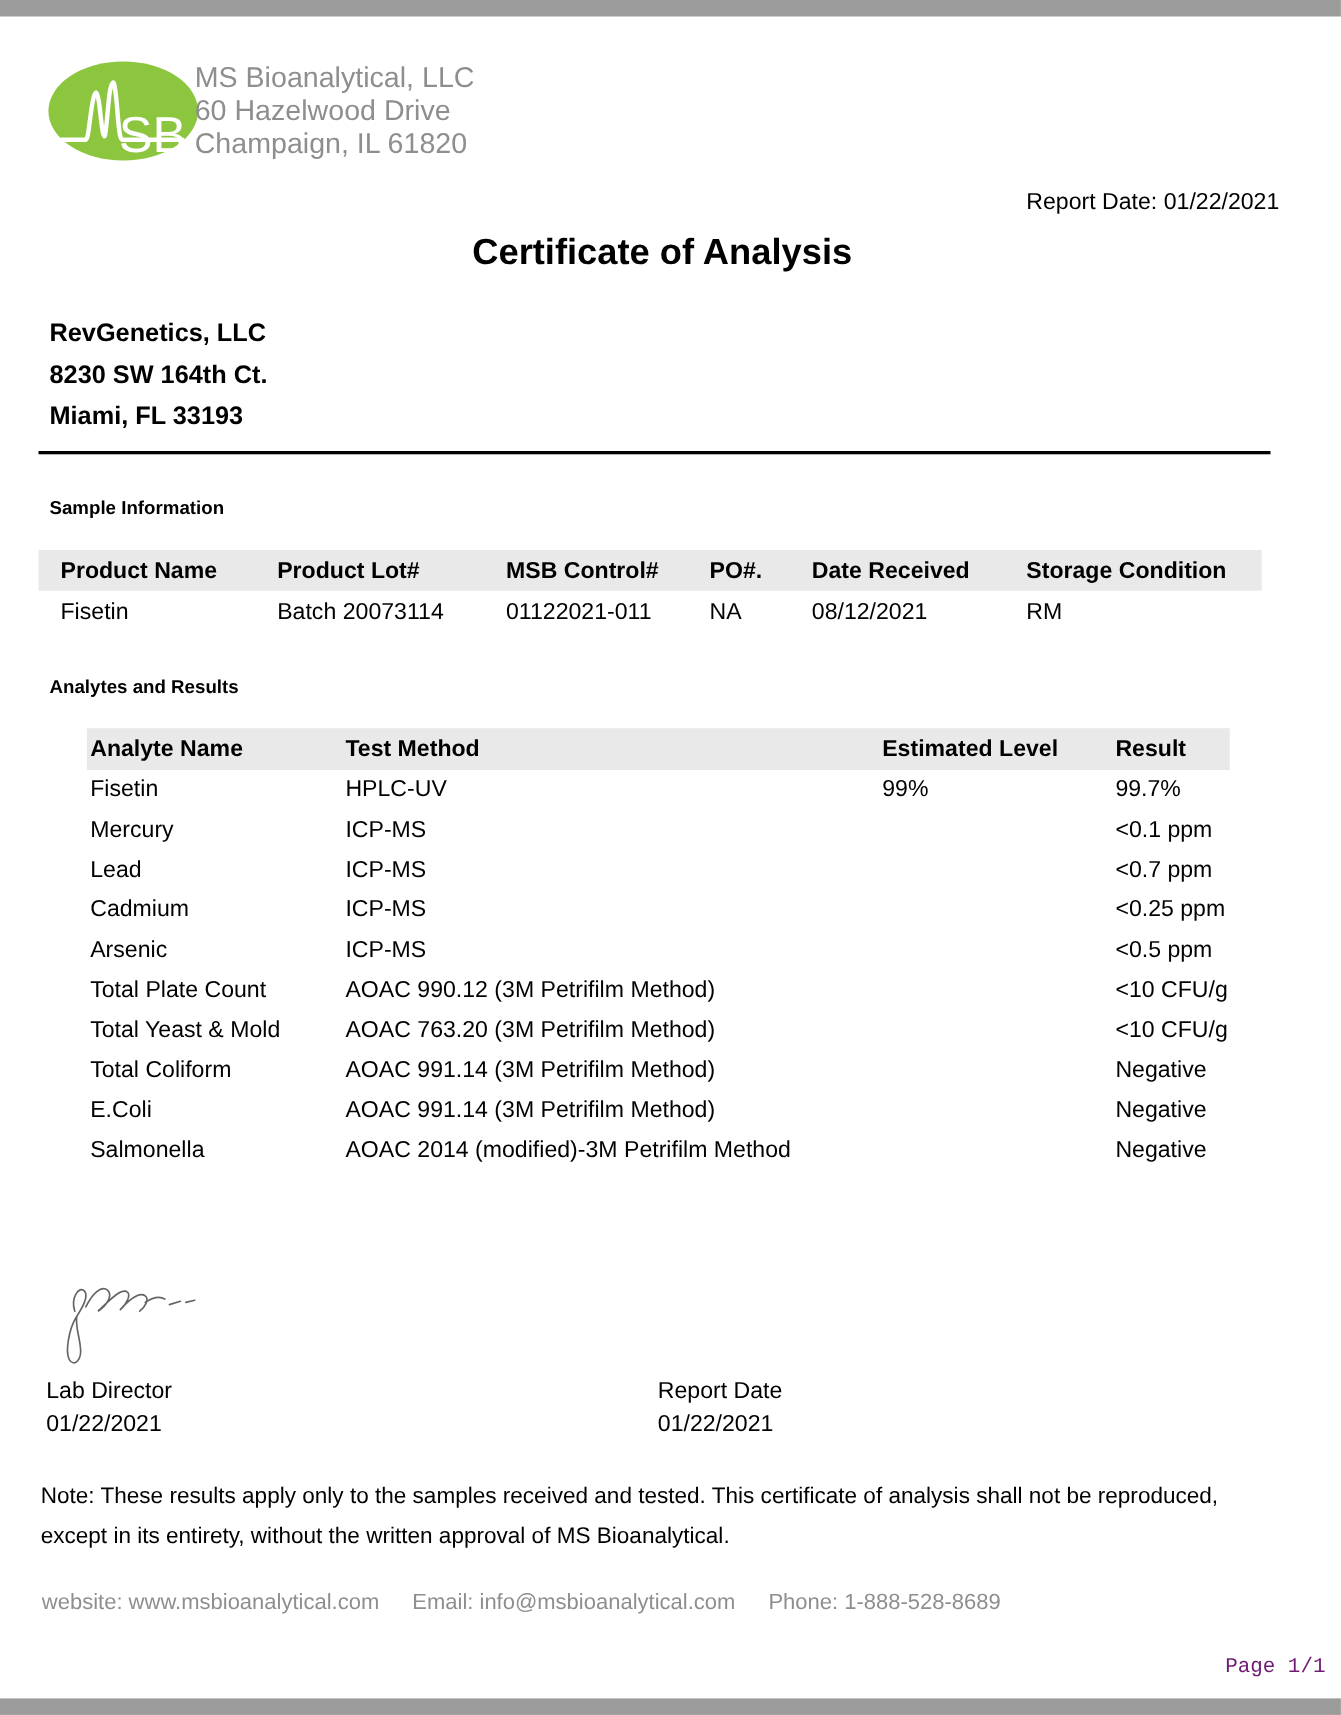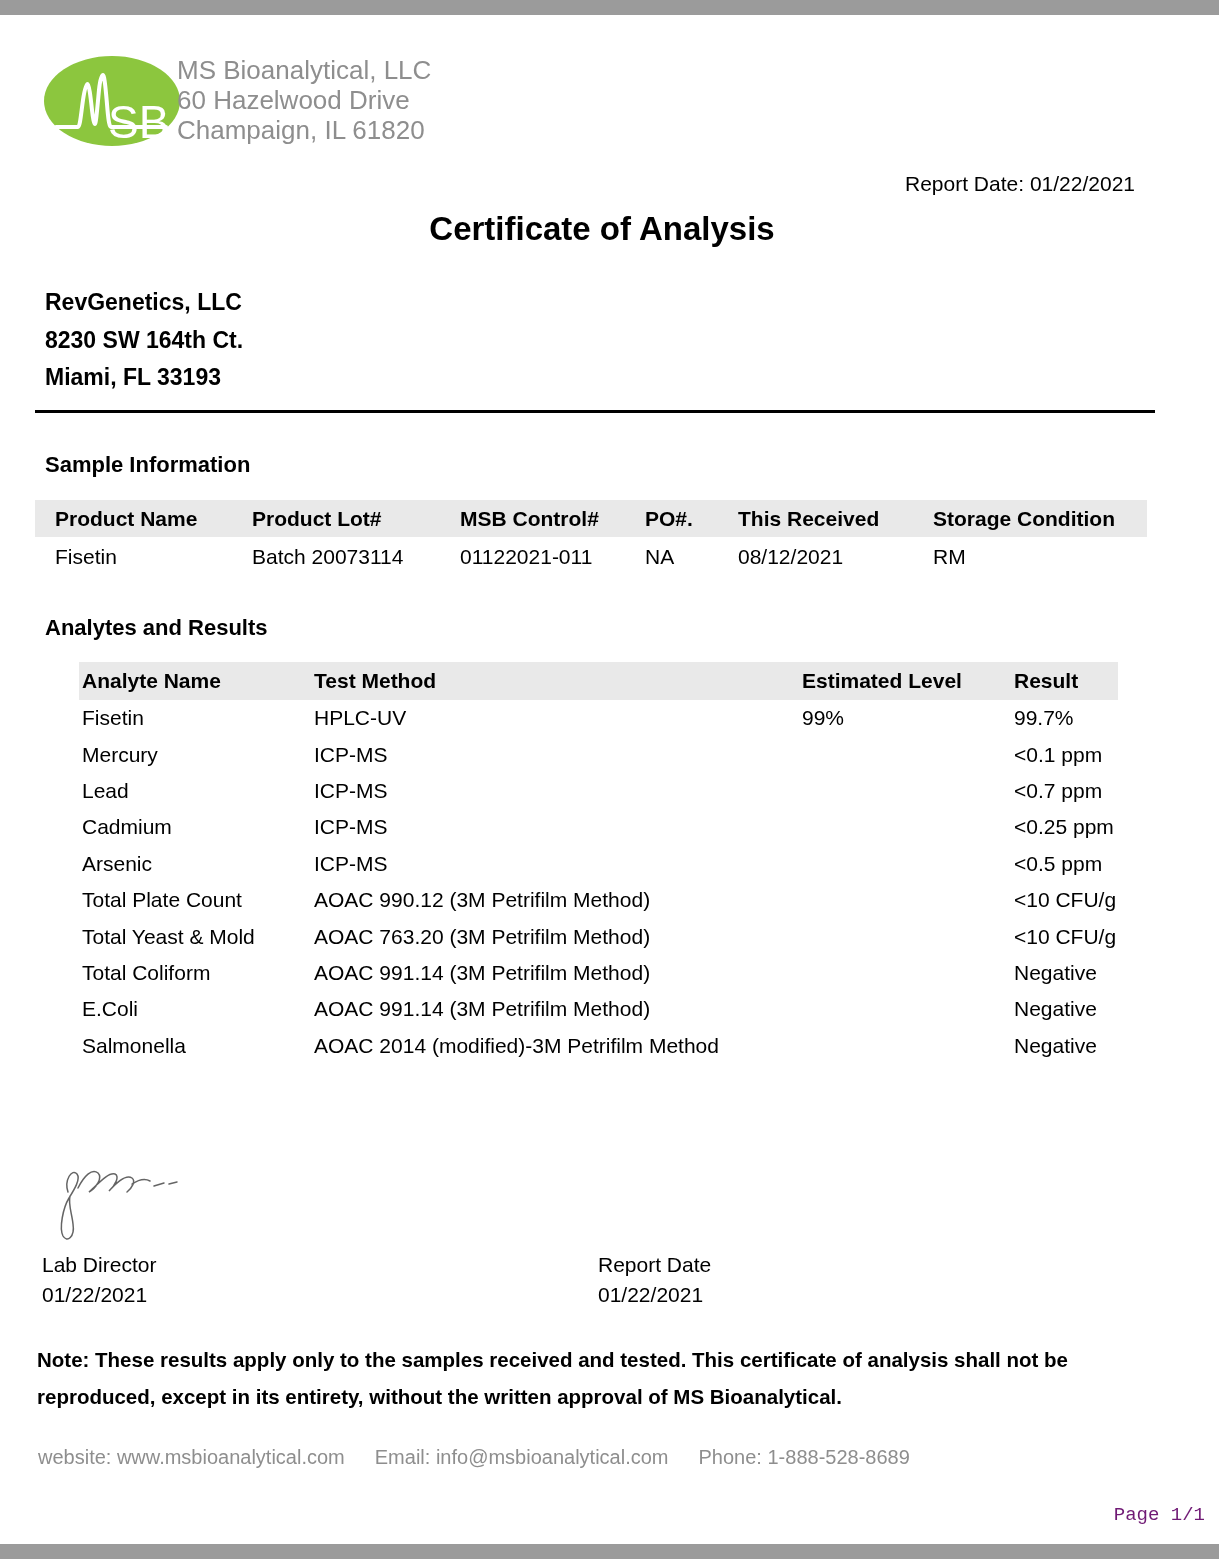--- a/index.html
+++ b/index.html
@@ -26,42 +26,42 @@
   .edge-bar.bottom { top: 1544px; }
 
   .logo { position: absolute; left: 42px; top: 54px; width: 140px; height: 94px; }
 
   .company-address {
     position: absolute; left: 177px; top: 55px;
     font-size: 26px; line-height: 30px; color: #8e8e8e;
   }
 
   .report-date-top {
-    position: absolute; right: 84px; top: 172px;
+    position: absolute; right: 56px; top: 172px;
     font-size: 21px; color: #000;
   }
 
   .doc-title {
     position: absolute; left: 0; top: 210px; width: 1180px;
     text-align: center; font-size: 33px; font-weight: bold; padding-left: 24px;
   }
 
   .client-block {
     position: absolute; left: 45px; top: 284px;
     font-size: 23px; font-weight: bold; line-height: 37.5px;
   }
 
   .rule {
     position: absolute; left: 35px; top: 410px;
     width: 1120px; height: 3px; background: #000;
   }
 
   .section-heading {
     position: absolute; left: 45px;
-    font-size: 22px; font-weight: bold;
+    font-size: 17px; font-weight: bold;
   }
   .section-heading.sample { top: 452px; }
   .section-heading.analytes { top: 615px; }
 
   .sample-table { position: absolute; left: 35px; top: 500px; width: 1112px; font-size: 21px; }
   .sample-table .thead, .sample-table .trow {
     display: grid;
     grid-template-columns: 197px 208px 185px 93px 195px 1fr;
   }
   .sample-table .thead {
@@ -83,21 +83,21 @@
   .analytes-table .cell { padding-left: 3px; white-space: nowrap; }
 
   .signature { position: absolute; left: 48px; top: 1140px; width: 160px; height: 112px; }
 
   .signoff { position: absolute; top: 1250px; font-size: 21px; line-height: 30px; }
   .signoff.left { left: 42px; }
   .signoff.right { left: 598px; }
 
   .note {
     position: absolute; left: 37px; top: 1341px; width: 1122px;
-    font-size: 20.5px; line-height: 37px; font-weight: bold;
+    font-size: 20.5px; line-height: 37px;
   }
 
   .footer-contacts {
     position: absolute; left: 38px; top: 1446px;
     display: flex; gap: 30px;
     font-size: 20px; color: #8e8e8e;
   }
 
   .page-indicator {
     position: absolute; right: 14px; top: 1504px;
@@ -138,21 +138,21 @@
   <div class="rule"></div>
 
   <div class="section-heading sample">Sample Information</div>
 
   <div class="sample-table">
     <div class="thead">
       <div class="cell">Product Name</div>
       <div class="cell">Product Lot#</div>
       <div class="cell">MSB Control#</div>
       <div class="cell">PO#.</div>
-      <div class="cell">This Received</div>
+      <div class="cell">Date Received</div>
       <div class="cell">Storage Condition</div>
     </div>
     <div class="trow">
       <div class="cell">Fisetin</div>
       <div class="cell">Batch 20073114</div>
       <div class="cell">01122021-011</div>
       <div class="cell">NA</div>
       <div class="cell">08/12/2021</div>
       <div class="cell">RM</div>
     </div>

